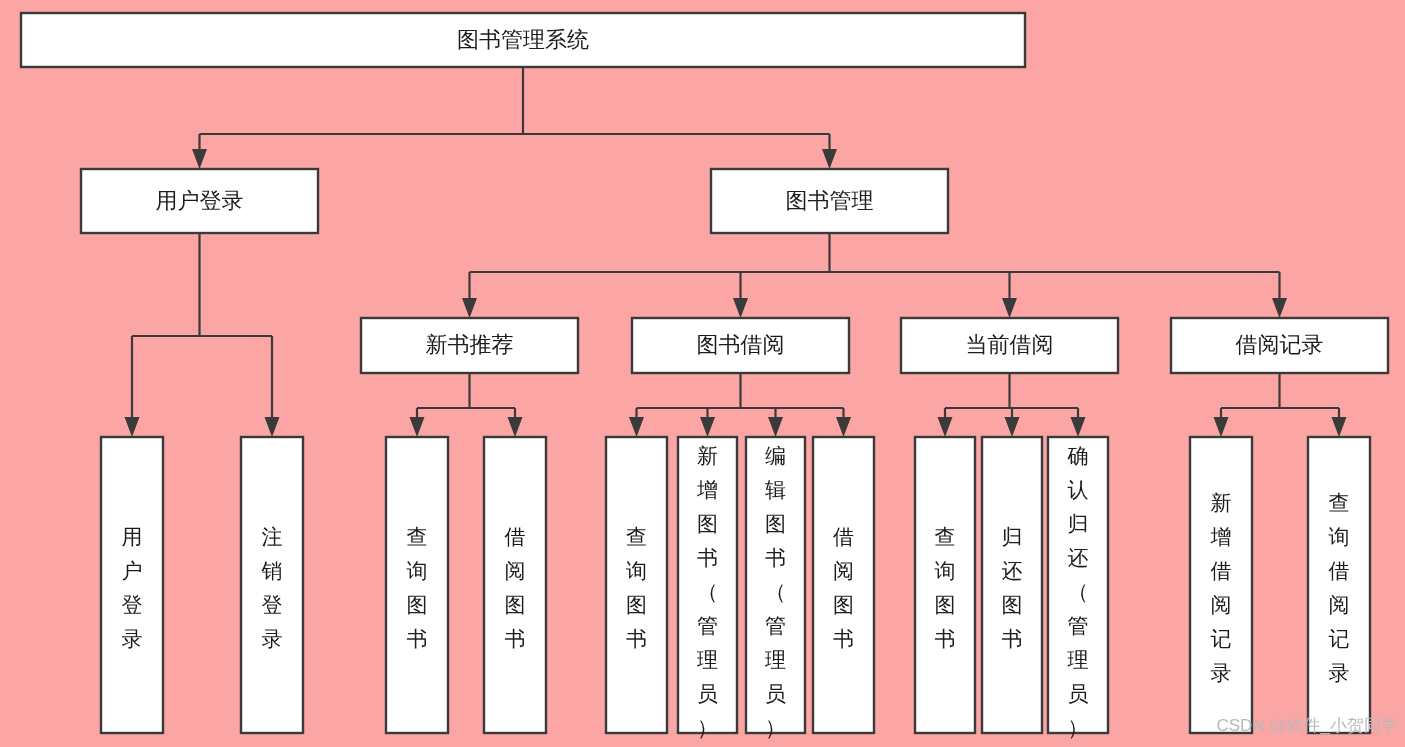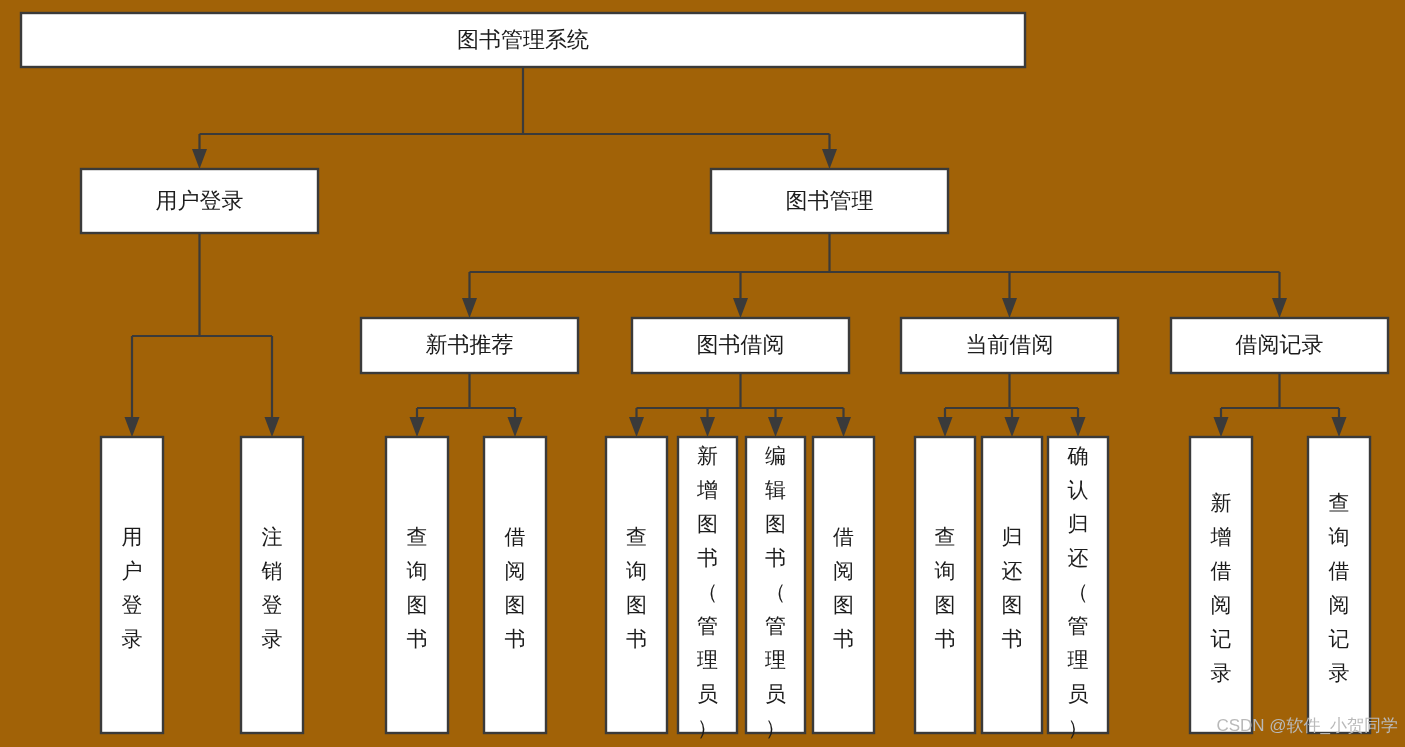--- a/index.html
+++ b/index.html
@@ -7,21 +7,21 @@
     padding: 0;
     background: #ffffff;
   }
   body {
     font-family: "Liberation Sans", "DejaVu Sans", sans-serif;
   }
   #diagram-root {
     position: relative;
     width: 1405px;
     height: 747px;
-    background: #a16207;
+    background: #fca5a5;
     overflow: hidden;
   }
   svg#flow-svg {
     position: absolute;
     left: 0;
     top: 0;
     width: 1405px;
     height: 747px;
     display: block;
   }

